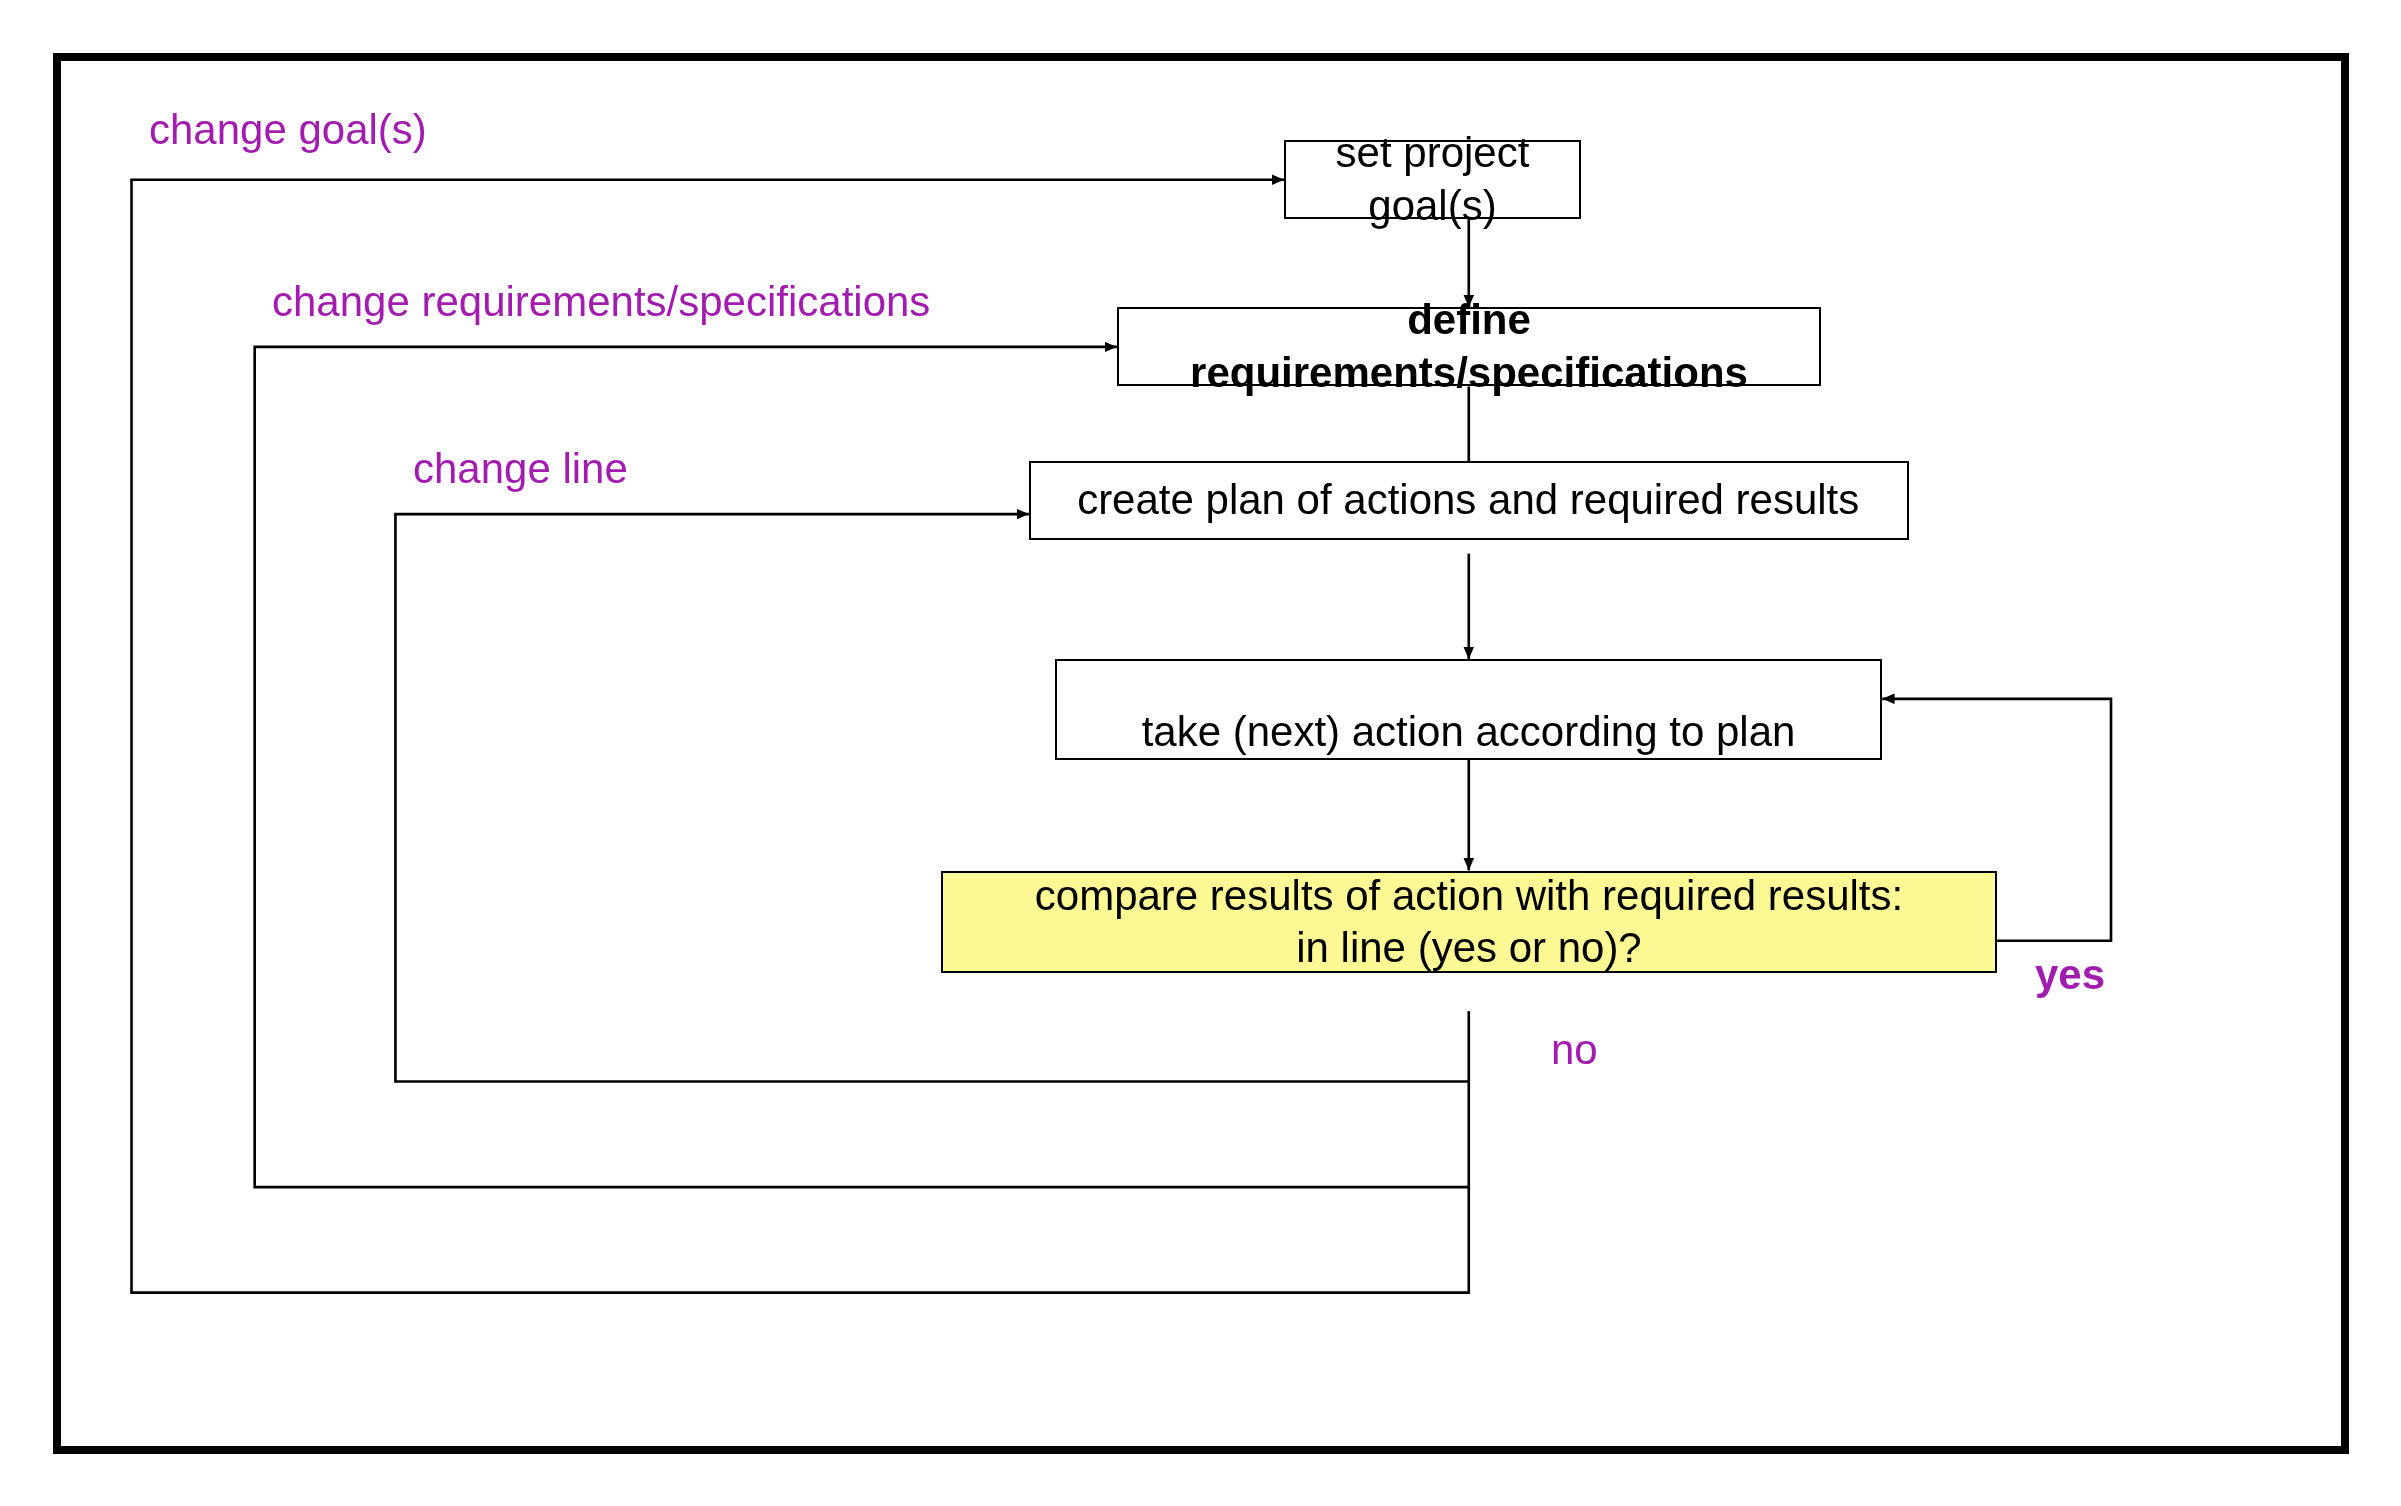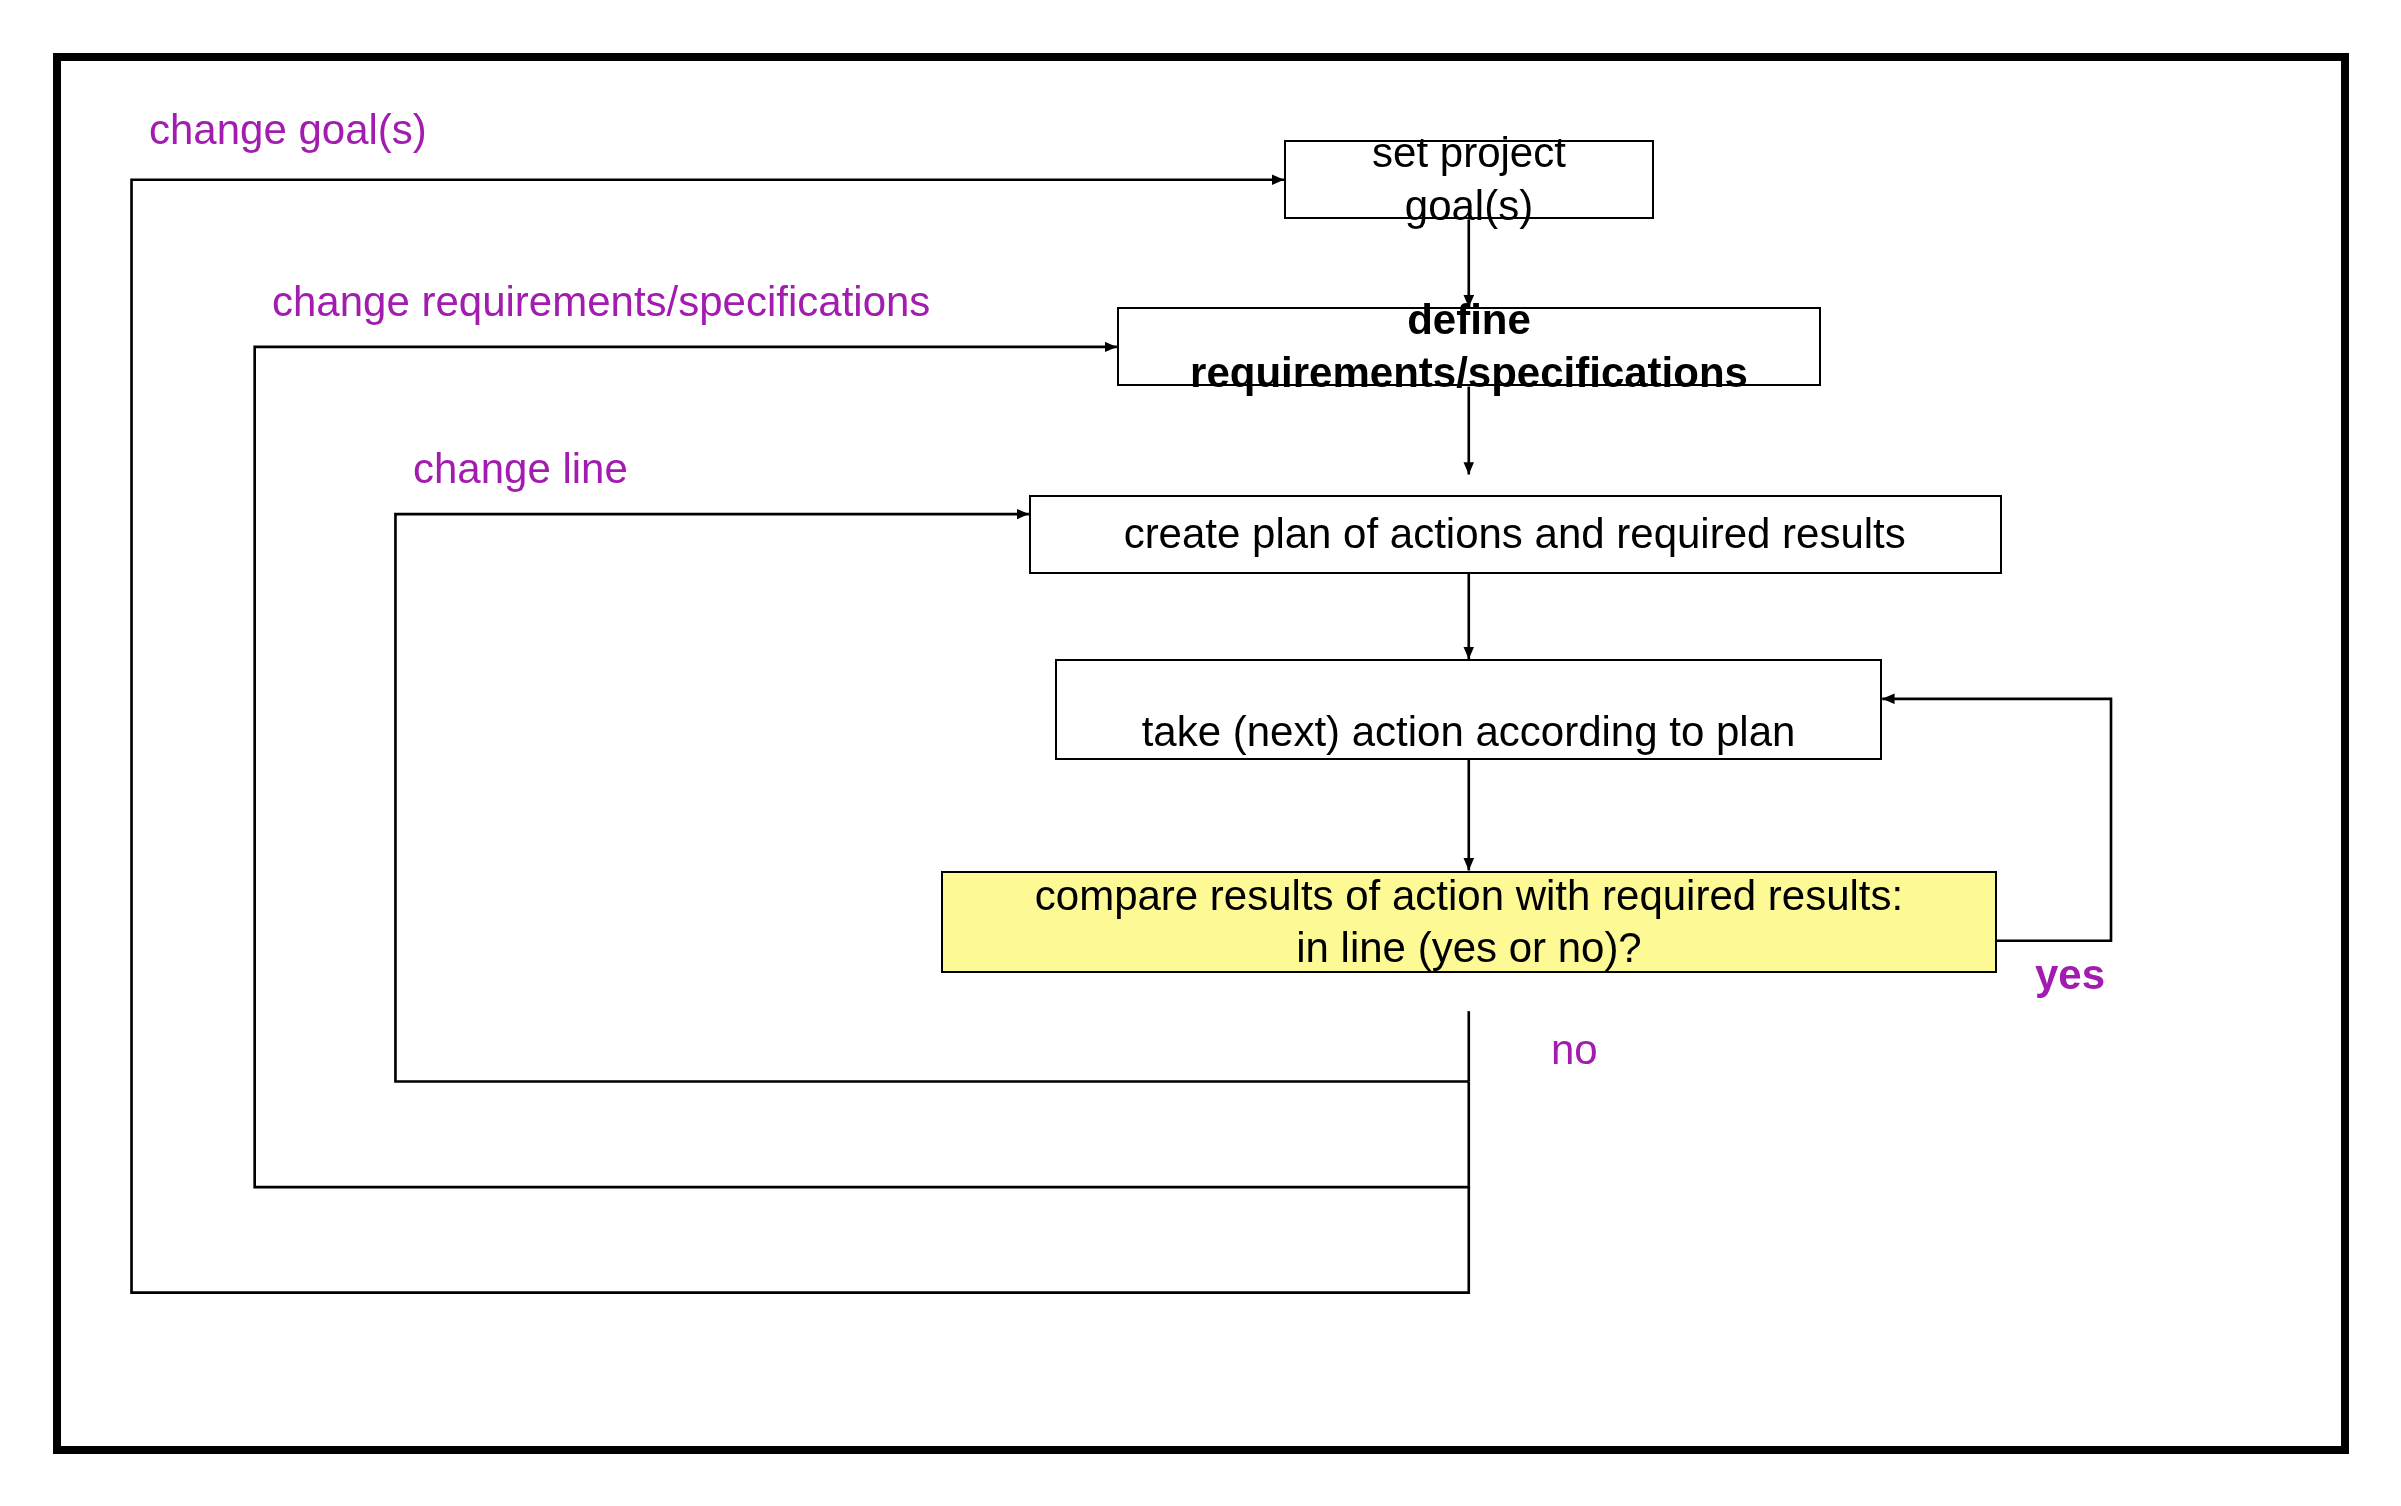--- a/index.html
+++ b/index.html
@@ -77,29 +77,29 @@
 
       <line x1="1600" y1="1080" x2="1600" y2="1160" stroke="#000" stroke-width="3"></line>
 
       <polyline points="1600,1160 380,1160 380,515 1100,515" fill="none" stroke="#000" stroke-width="3" marker-end="url(#arrow)"></polyline>
 
       <polyline points="1600,1160 1600,1280 220,1280 220,325 1200,325" fill="none" stroke="#000" stroke-width="3" marker-end="url(#arrow)"></polyline>
 
       <polyline points="1600,1280 1600,1400 80,1400 80,135 1390,135" fill="none" stroke="#000" stroke-width="3" marker-end="url(#arrow)"></polyline>
     </svg>
 
-    <div class="node" style="left:1223px; top:79px;  width:370px;  height:79px;">
+    <div class="node" style="left:1223px; top:79px;  width:297px;  height:79px;">
       <span>set project goal(s)</span>
     </div>
 
     <div class="node" style="left:1056px; top:246px; width:704px;  height:79px;font-weight:bold;">
       <span>define requirements/specifications</span>
     </div>
 
-    <div class="node" style="left:968px; top:434px; width:973px; height:79px;padding-left:16px;">
+    <div class="node" style="left:968px; top:400px; width:880px; height:79px;padding-left:16px;">
       <span>create plan of actions and required results</span>
     </div>
 
     <div class="node" style="left:994px; top:598px; width:827px;  height:101px;align-items:flex-end;">
       <span>take (next) action according to plan</span>
     </div>
 
     <div class="node highlight" style="left:880px; top:810px; width:1056px; height:102px; white-space:pre-line;">
       <span>compare results of action with required results:
 in line (yes or no)?</span>

